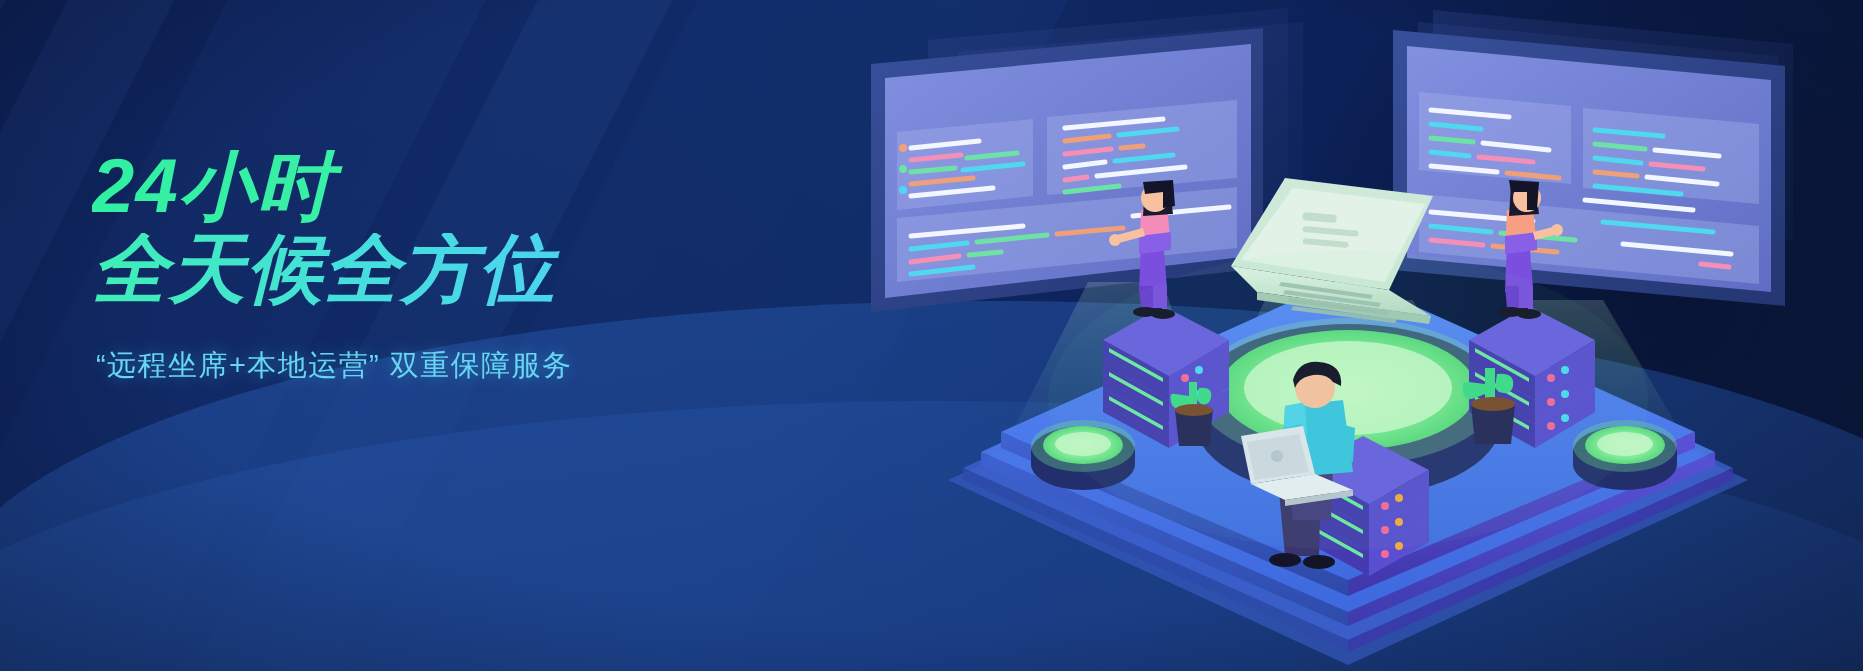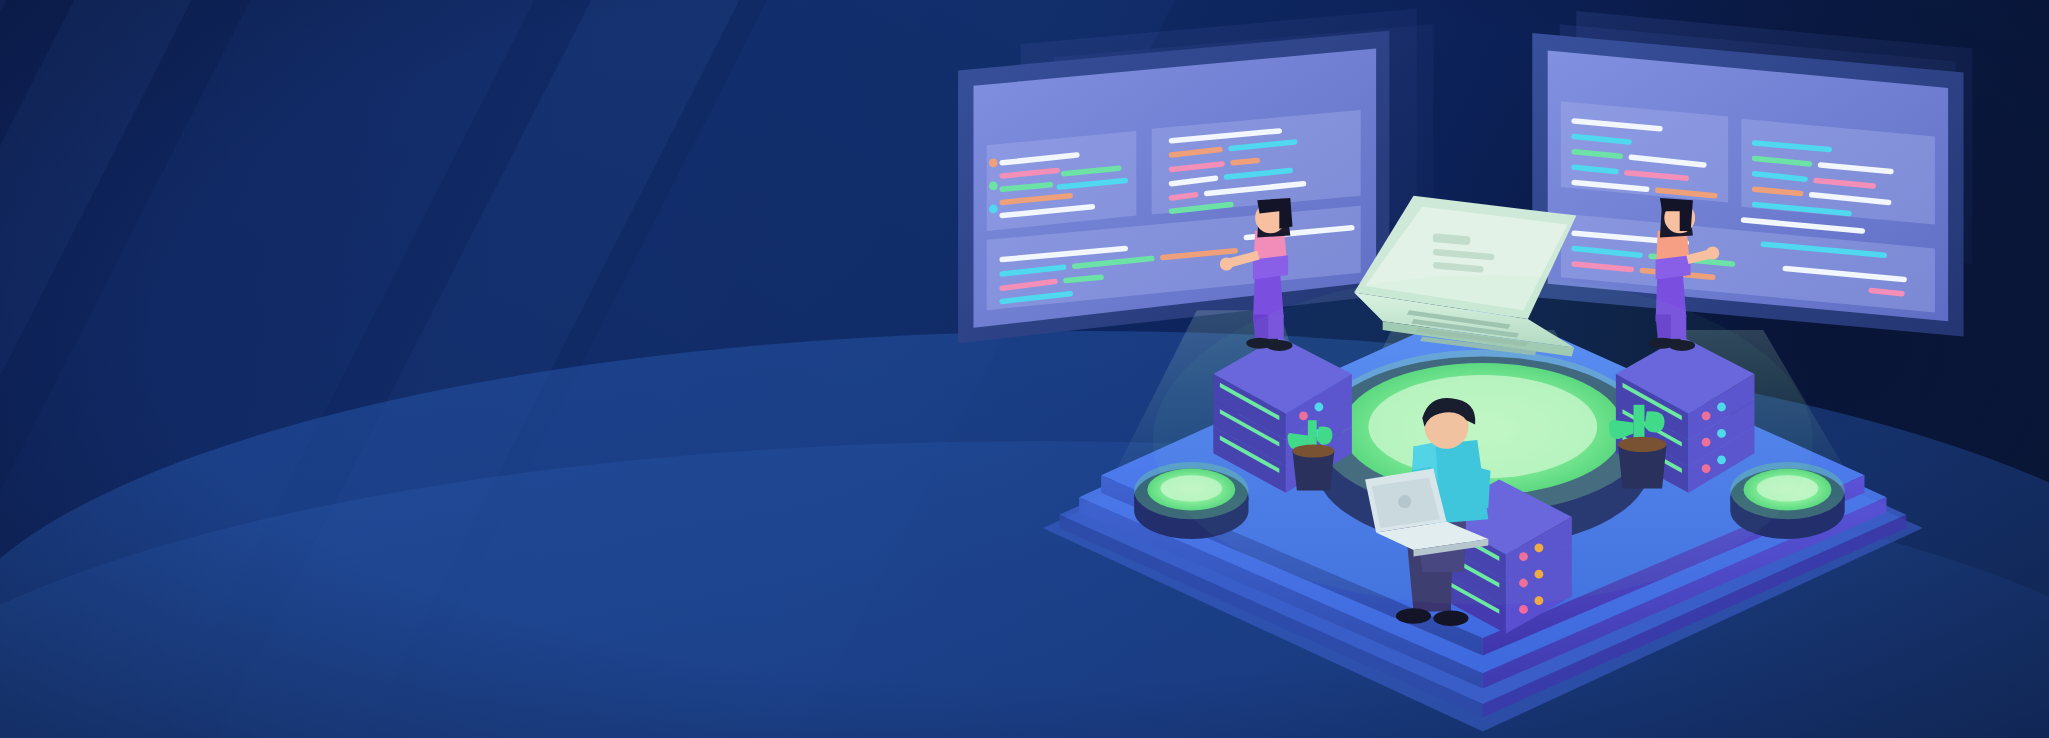--- a/index.html
+++ b/index.html
@@ -411,14 +411,21 @@
         <path d="M664,374 Q682,372 680,386 Q678,396 666,392 L662,388 Z" fill="#3fd98a"></path>
         <path d="M644,410 L674,410 L670,442 L648,442 Z" fill="#8a5a3a"></path>
         <path d="M638,404 L682,404 L678,444 L642,444 Z" fill="#26275a"></path>
         <ellipse cx="660" cy="404" rx="22" ry="7" fill="#7a4a2e"></ellipse>
       </g>
 
       <ellipse cx="515" cy="400" rx="300" ry="150" fill="#6ce8a2" opacity=".05"></ellipse>
     </svg>
   </div>
 
+  <div class="copy">
+    <h1 class="headline">
+      <span class="hl hl-1">24小时</span>
+      <span class="hl hl-2">全天候全方位</span>
+    </h1>
+    <p class="subtitle">“远程坐席+本地运营” 双重保障服务</p>
+  </div>
 
 </div>
 
 </body></html>

